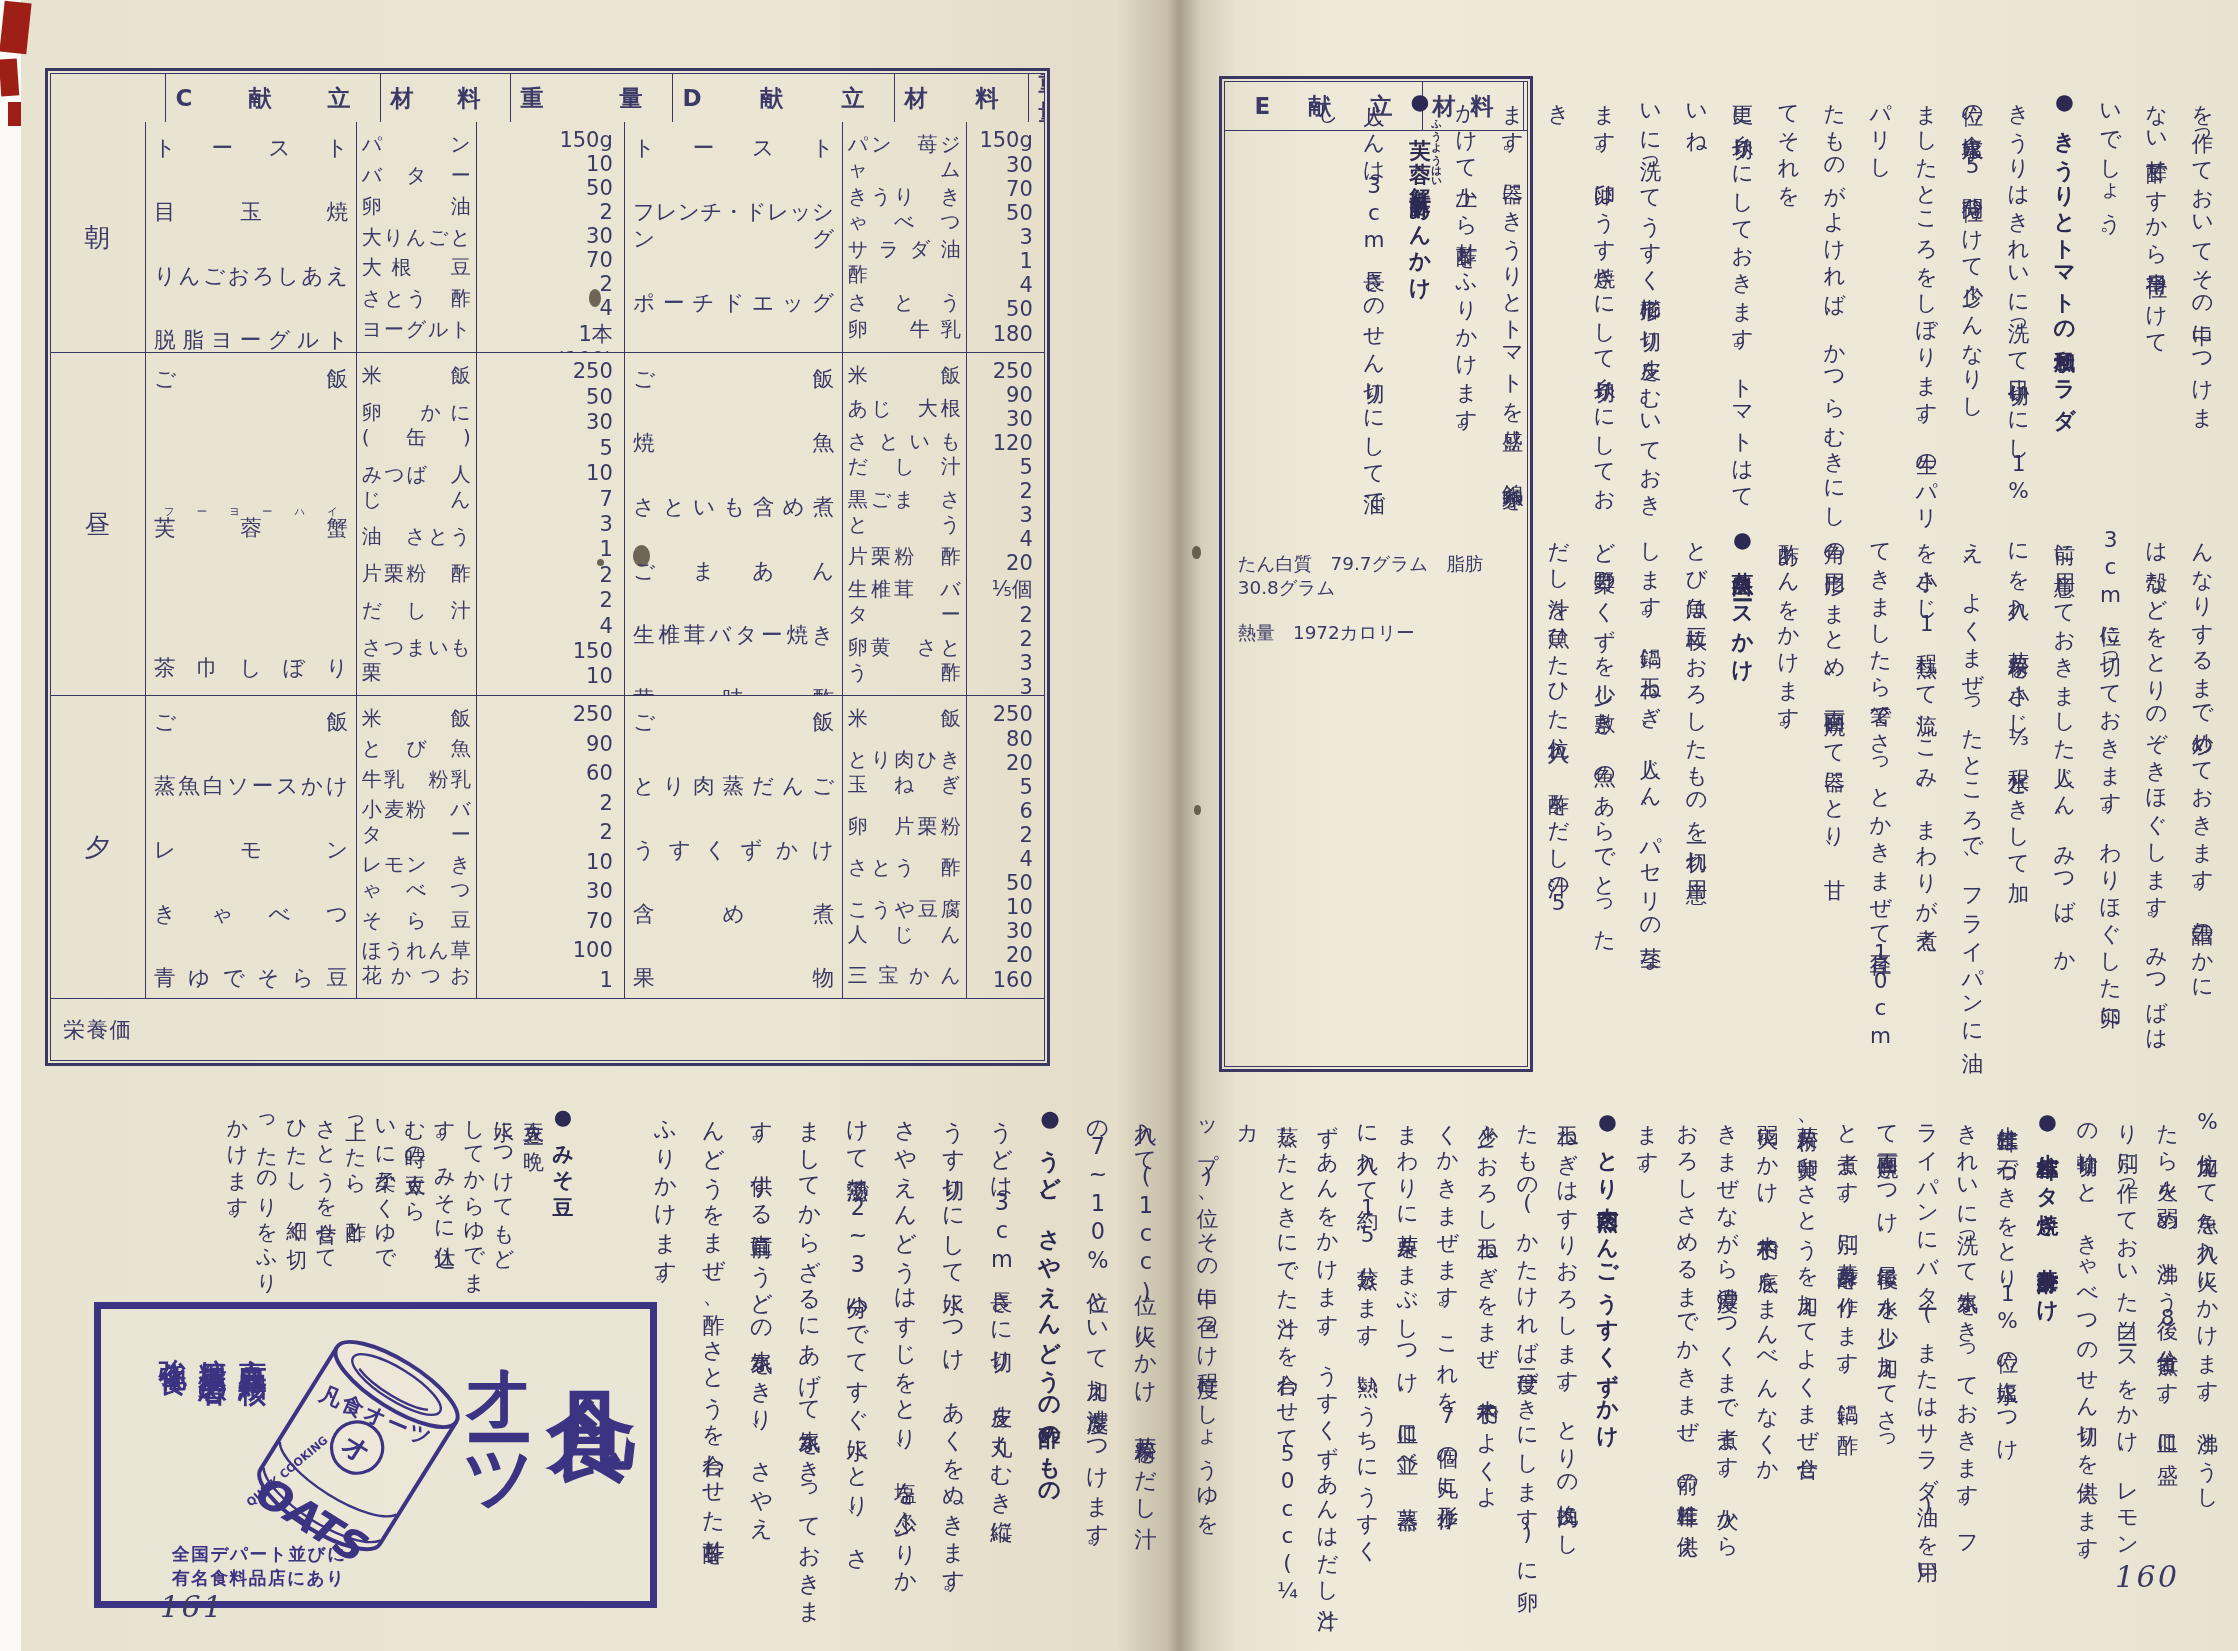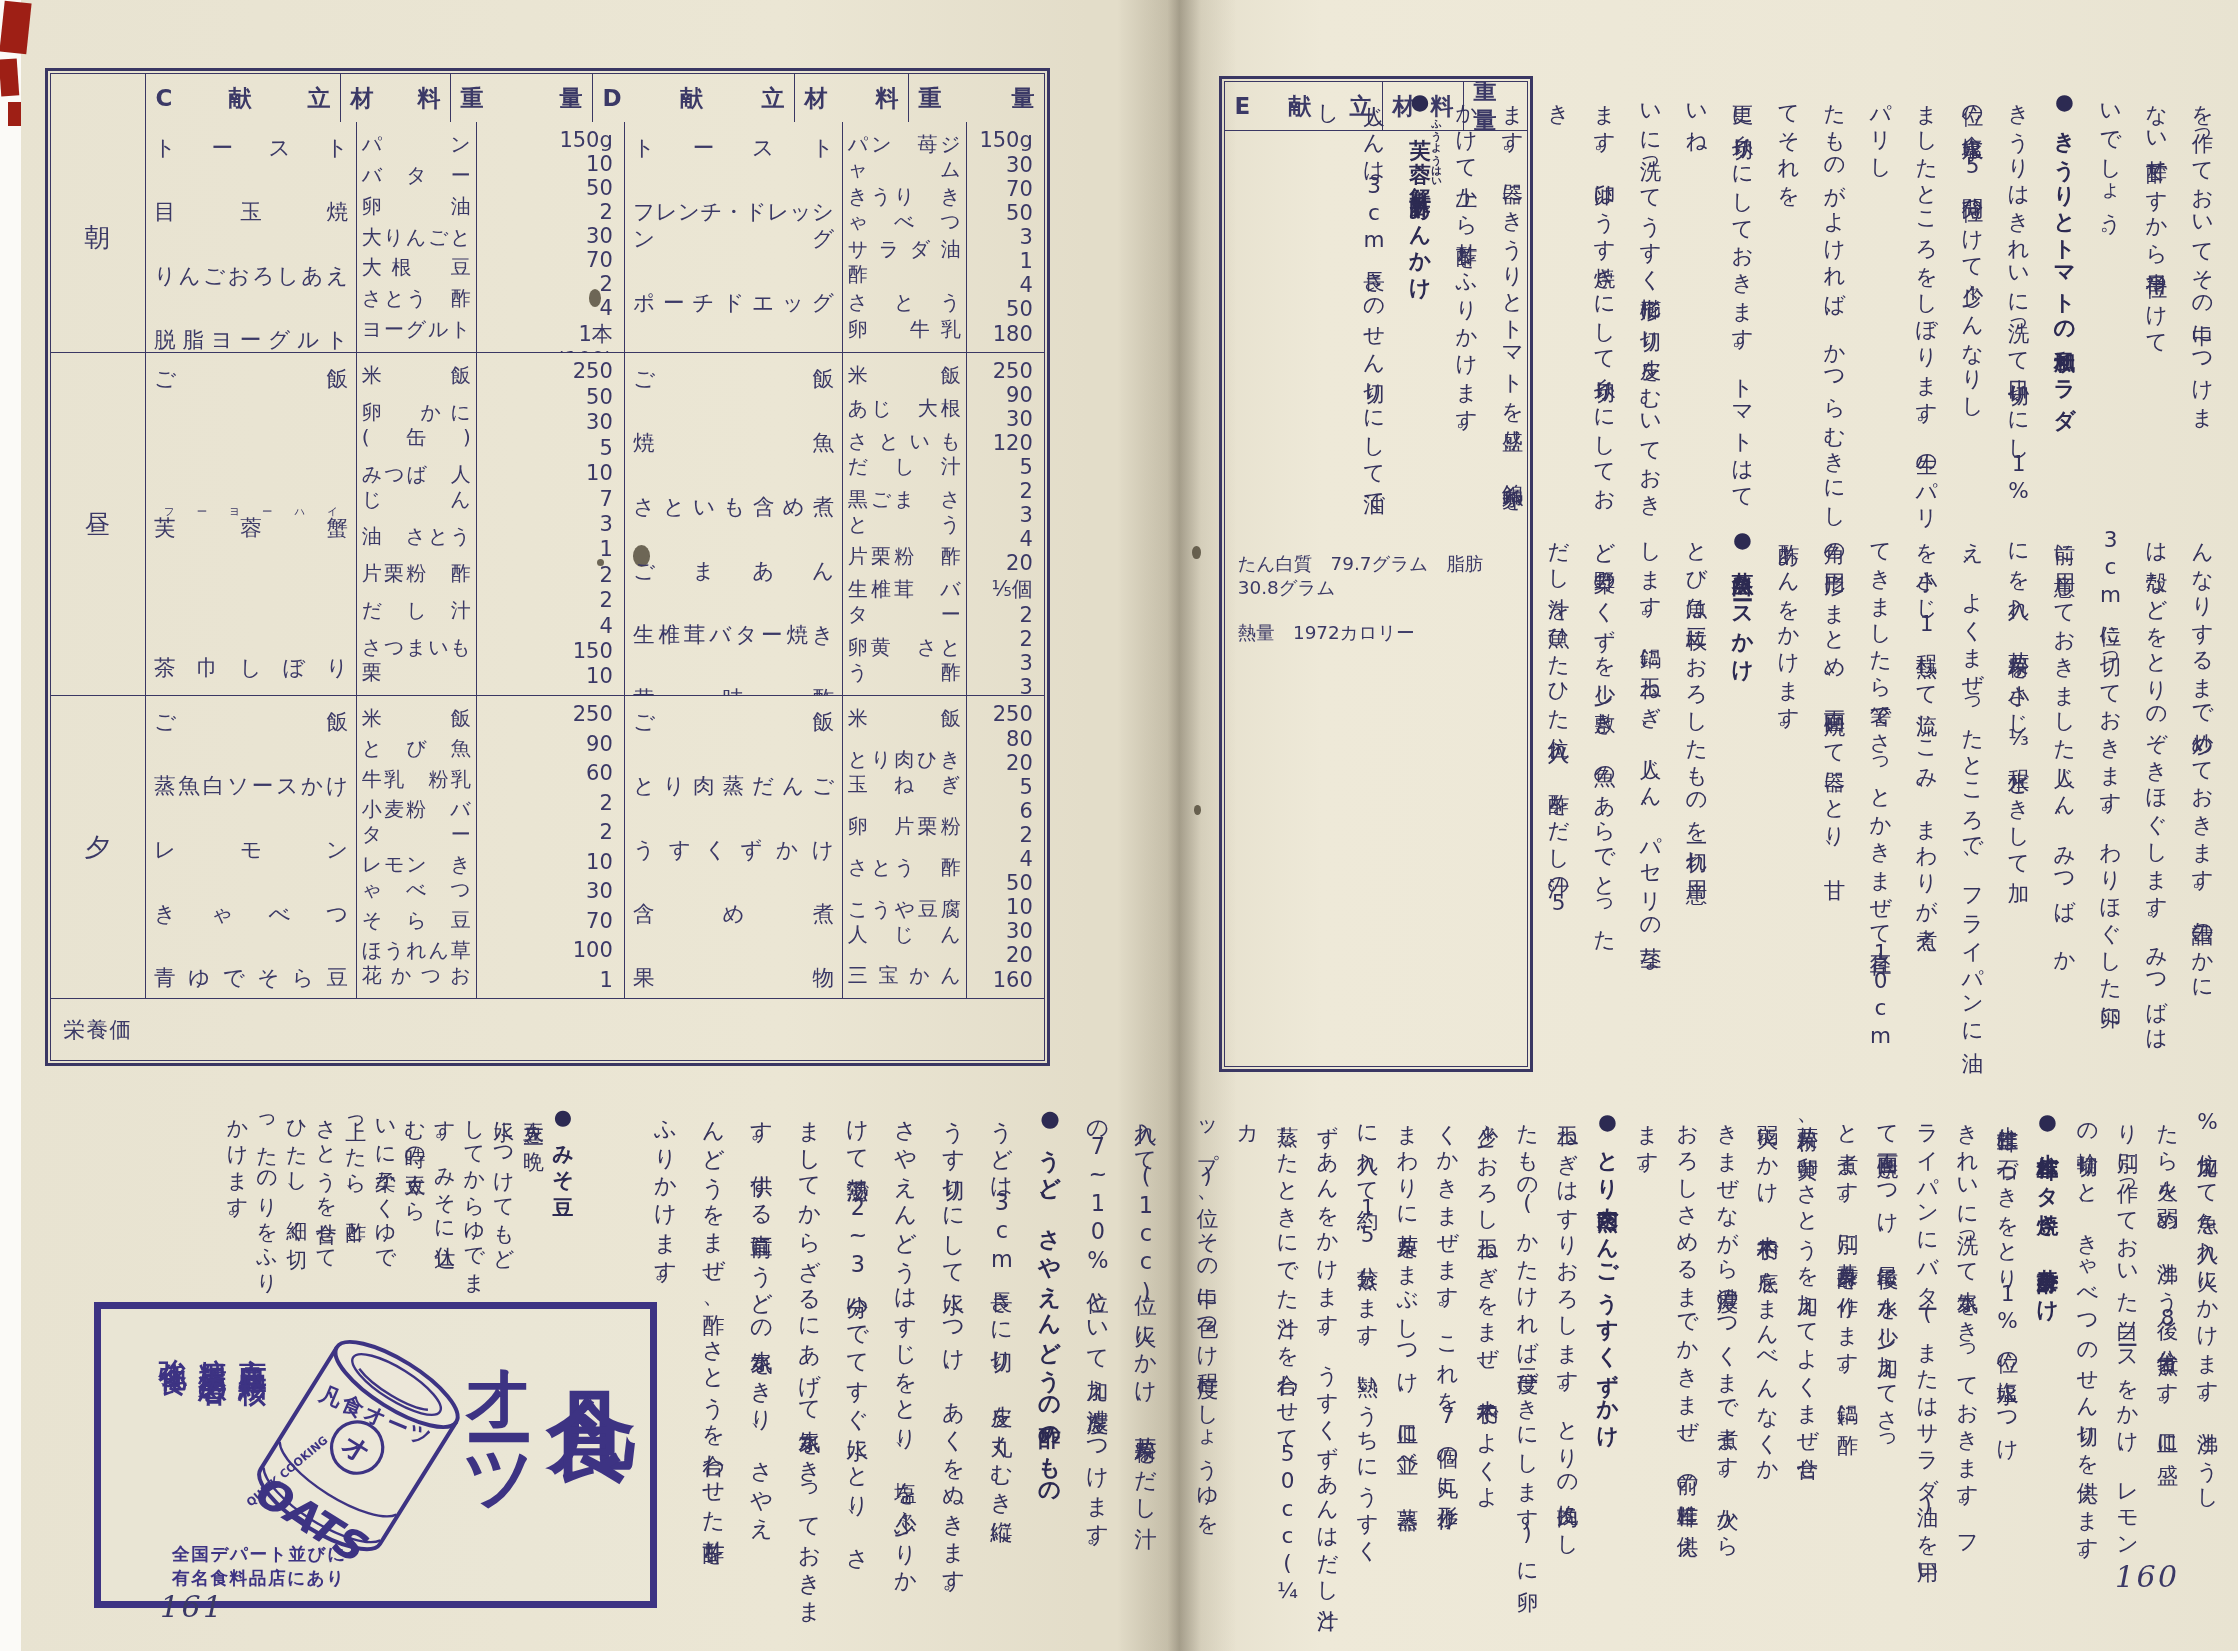--- a/index.html
+++ b/index.html
@@ -28,21 +28,21 @@
   .w-menuC{flex:0 0 194px}.w-matC{flex:0 0 109px}.w-wtC{flex:0 0 141px}
   .w-menuD{flex:0 0 201px}.w-matD{flex:0 0 113px}.w-wtD{flex:1}
   .e-menu{flex:0 0 157px}.e-mat{flex:0 0 80px}.e-wt{flex:1}
   .r-head{flex:0 0 48px}.r-asa{flex:0 0 230px}.r-hiru{flex:0 0 342px}.r-yu{flex:0 0 302px}
   .r-nut,.er-nut{flex:1}
   .cell.menu{padding:12.8px 8px;gap:37px;}
   .cell.mat{padding:9.6px 4.8px;}
   .cell.wt{padding:6.4px 6.4px 6.4px 0;}
   .tline{width:100%;text-align:justify;text-align-last:justify;font-size:21.6px;line-height:1.25;}
   .mat .tline{font-size:20px;}
-  .hd{justify-content:center;}
+  .hd{justify-content:center;margin-left:20px;}
   .hd .tline{font-weight:bold;font-size:23px;padding:0 9.6px;box-sizing:border-box;}
   .wline{text-align:right;font-size:21px;padding-right:4.8px;white-space:nowrap;}
   .nut-lbl{font-size:21.6px;}
   .nut-txt{justify-content:center;padding-left:12.8px;gap:21px;}
   .nut-txt div{font-size:18.4px;line-height:1.3;}
   .nut-c{flex:0 0 449px}.nut-d{flex:1}
   ruby rt{font-size:10.4px;letter-spacing:0;}
 
   
   .vblock{position:absolute;writing-mode:vertical-rl;text-orientation:upright;color:#34325c;}

